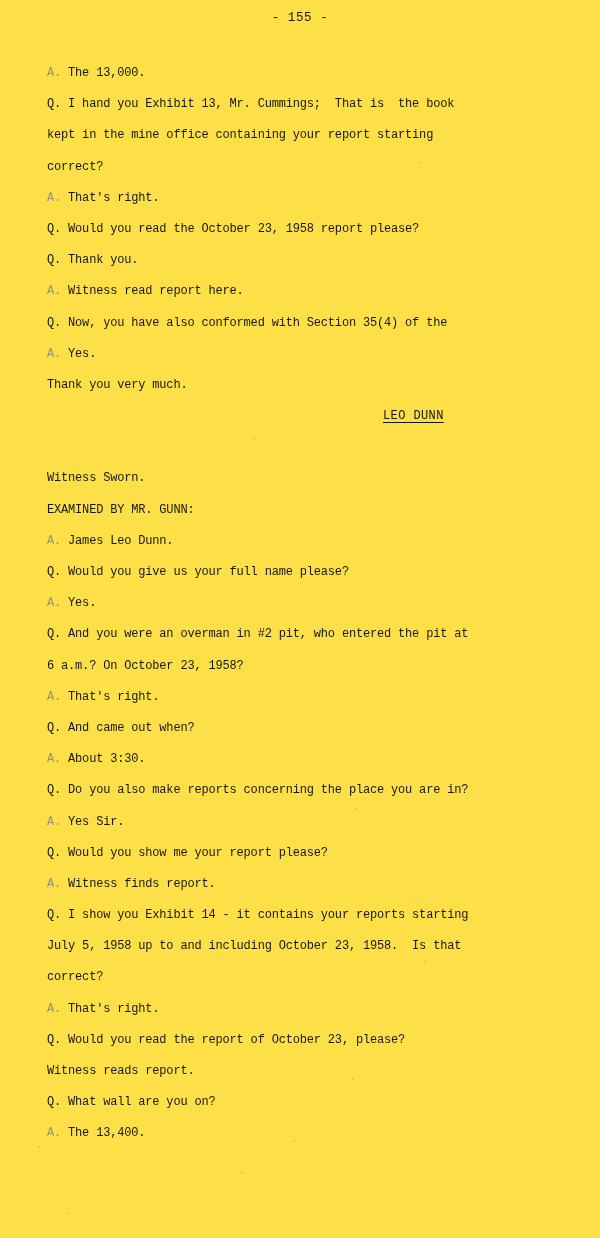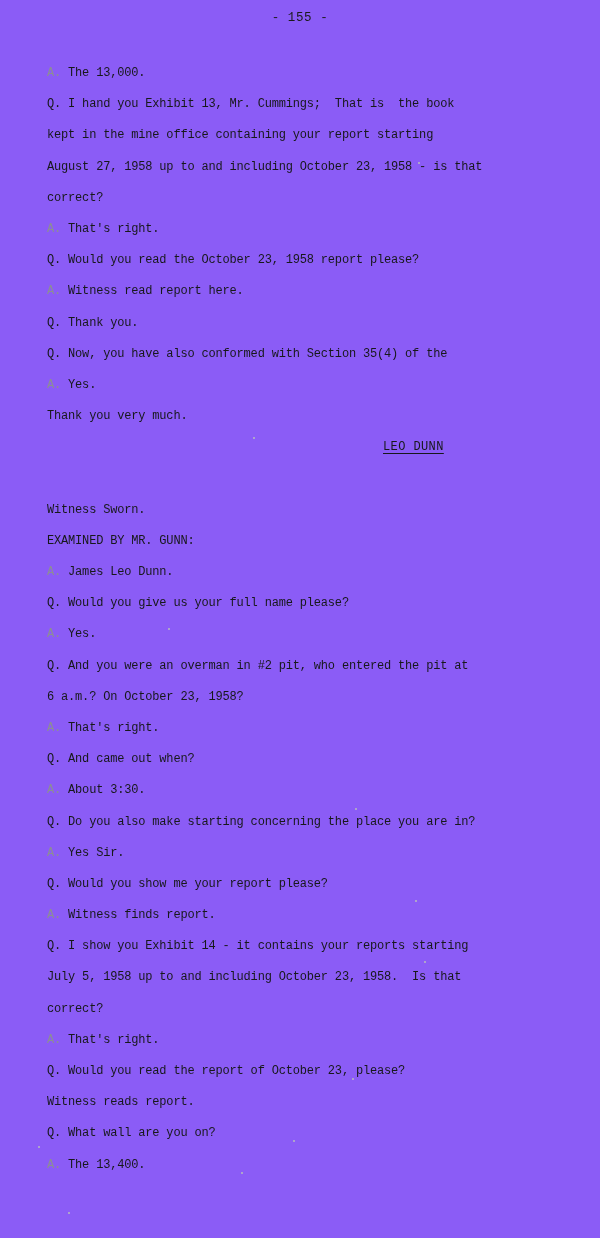--- a/index.html
+++ b/index.html
@@ -14,21 +14,21 @@
     overflow: hidden;
     font-family: "Liberation Mono", "DejaVu Sans Mono", monospace;
     color: #141414;
     -webkit-font-smoothing: none;
   }
 
   #page {
     position: relative;
     width: 600px;
     height: 1238px;
-    background: #8b5cf6;
+    background: #fde047;
   }
 
   
   .page-number {
     position: absolute;
     top: 11px;
     left: 0;
     width: 600px;
     text-align: center;
     font-size: 12.5px;
@@ -91,42 +91,41 @@
 <body>
 
 <div id="page">
 
   <div class="page-number">- 155 -</div>
 
   <div class="transcript">
       <div class="line faint-first">A. The 13,000.</div>
       <div class="line">Q. I hand you Exhibit 13, Mr. Cummings;  That is  the book</div>
       <div class="line">kept in the mine office containing your report starting</div>
-      <div class="line">August 27, 1958 up to and including October 23, 1958 - is that</div>
       <div class="line">correct?</div>
       <div class="line faint-first">A. That's right.</div>
       <div class="line">Q. Would you read the October 23, 1958 report please?</div>
+      <div class="line">Q. Thank you.</div>
       <div class="line faint-first">A. Witness read report here.</div>
-      <div class="line">Q. Thank you.</div>
       <div class="line">Q. Now, you have also conformed with Section 35(4) of the</div>
       <div class="line faint-first">A. Yes.</div>
       <div class="line">Thank you very much.</div>
       <div class="line signature"><span class="ul">LEO DUNN</span></div>
       <div class="line blank"></div>
       <div class="line">Witness Sworn.</div>
       <div class="line"><span class="ul-head">EXAMINED BY MR. GUNN:</span></div>
       <div class="line faint-first">A. James Leo Dunn.</div>
       <div class="line">Q. Would you give us your full name please?</div>
       <div class="line faint-first">A. Yes.</div>
       <div class="line">Q. And you were an overman in #2 pit, who entered the pit at</div>
       <div class="line">6 a.m.? On October 23, 1958?</div>
       <div class="line faint-first">A. That's right.</div>
       <div class="line">Q. And came out when?</div>
       <div class="line faint-first">A. About 3:30.</div>
-      <div class="line">Q. Do you also make starting concerning the place you are in?</div>
+      <div class="line">Q. Do you also make reports concerning the place you are in?</div>
       <div class="line faint-first">A. Yes Sir.</div>
       <div class="line">Q. Would you show me your report please?</div>
       <div class="line faint-first">A. Witness finds report.</div>
       <div class="line">Q. I show you Exhibit 14 - it contains your reports starting</div>
       <div class="line">July 5, 1958 up to and including October 23, 1958.  Is that</div>
       <div class="line">correct?</div>
       <div class="line faint-first">A. That's right.</div>
       <div class="line">Q. Would you read the report of October 23, please?</div>
       <div class="line">Witness reads report.</div>
       <div class="line">Q. What wall are you on?</div>

